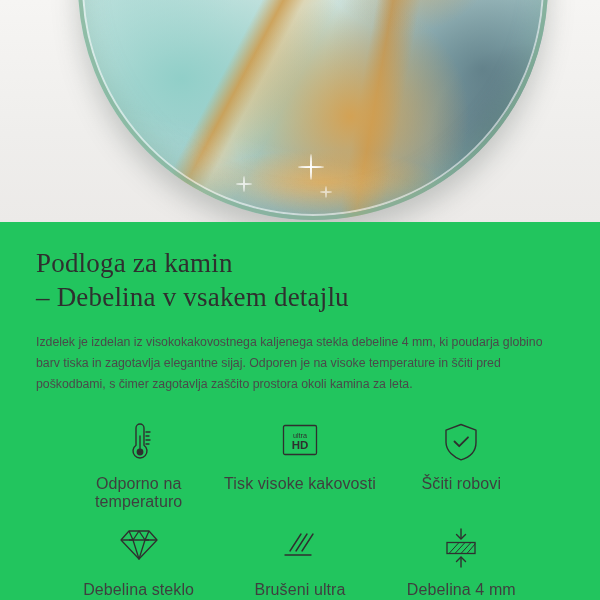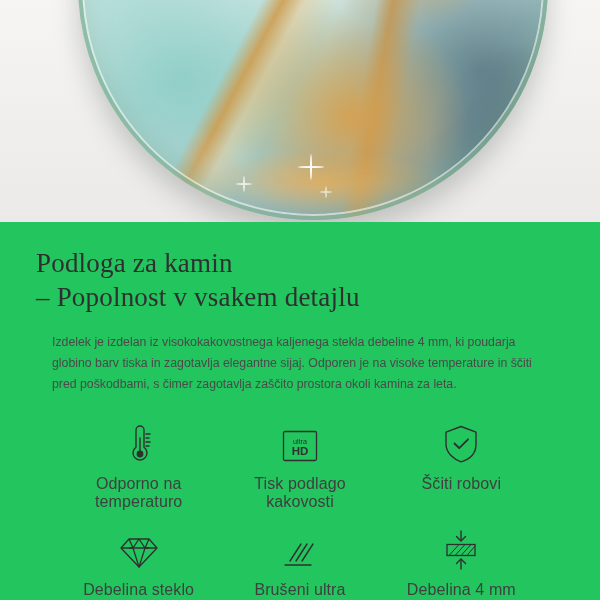--- a/index.html
+++ b/index.html
@@ -123,40 +123,40 @@
   }
   .headline .line2 { display: block; }
 
   .body-copy {
     font-size: 12.3px;
     line-height: 21px;
     color: #4a4a4a;
     margin: 0;
     max-width: 524px;
   }
-  .body-copy p { margin: 16px; }
+  .body-copy p { margin: 0; }
 
   
   .features {
     margin-top: 26px;
     padding: 0 22px;
     display: grid;
     grid-template-columns: repeat(3, 1fr);
     row-gap: 16px;
   }
   .feature {
     display: flex;
     flex-direction: column;
     align-items: center;
     text-align: center;
   }
   .feature-icon {
     height: 44px;
     display: flex;
-    align-items: flex-end;
+    align-items: flex-start;
     justify-content: center;
     margin-bottom: 10px;
   }
   .feature-label {
     font-size: 16px;
     color: #3f3f3f;
     letter-spacing: .1px;
   }
   svg { display: block; }
 </style>
@@ -173,21 +173,21 @@
       <div class="disc-edge"></div>
     </div>
     <span class="sparkle s1"></span>
     <span class="sparkle s2"></span>
     <span class="sparkle s3"></span>
   </div>
 
   <div class="content">
     <h1 class="headline">
       <span>Podloga za kamin</span>
-      <span class="line2">– Popolnost v vsakem detajlu</span>
+      <span class="line2">– Debelina v vsakem detajlu</span>
     </h1>
 
     <div class="body-copy">
       <p>Izdelek je izdelan iz visokokakovostnega kaljenega stekla debeline 4 mm, ki poudarja globino barv tiska in zagotavlja elegantne sijaj. Odporen je na visoke temperature in ščiti pred poškodbami, s čimer zagotavlja zaščito prostora okoli kamina za leta.</p>
     </div>
 
     <div class="features">
 
       <div class="feature">
         <div class="feature-icon">
@@ -202,21 +202,21 @@
       </div>
 
       <div class="feature">
         <div class="feature-icon">
           <svg width="38" height="38" viewBox="0 0 38 38">
             <rect x="2.5" y="4.5" width="33" height="29" rx="1.5" fill="none" stroke="#2f2f2f" stroke-width="1.3"></rect>
             <text x="19" y="16.5" text-anchor="middle" font-family="Liberation Sans, sans-serif" font-size="7.2" fill="#2f2f2f">ultra</text>
             <text x="19" y="28" text-anchor="middle" font-family="Liberation Sans, sans-serif" font-size="11.5" font-weight="bold" fill="#2f2f2f">HD</text>
           </svg>
         </div>
-        <div class="feature-label">Tisk podlago kakovosti</div>
+        <div class="feature-label">Tisk visoke kakovosti</div>
       </div>
 
       <div class="feature">
         <div class="feature-icon">
           <svg width="38" height="42" viewBox="0 0 38 42" fill="none" stroke="#2f2f2f" stroke-width="1.4" stroke-linejoin="round">
             <path d="M19 3.5 34 9.2v12c0 9.1-6.3 15-15 17.6C12.3 36.2 4 30.3 4 21.2V9.2L19 3.5z"></path>
             <path d="M12.5 20.5 17.2 25.2 26 16.3" stroke-width="1.8" stroke-linecap="round"></path>
           </svg>
         </div>
         <div class="feature-label">Ščiti robovi</div>

